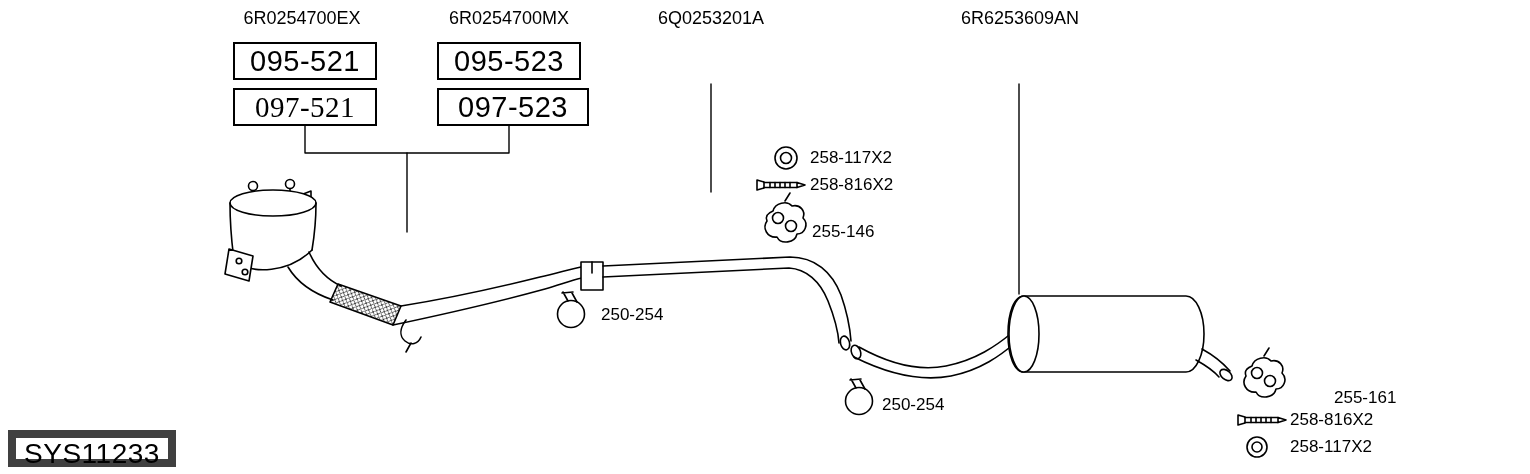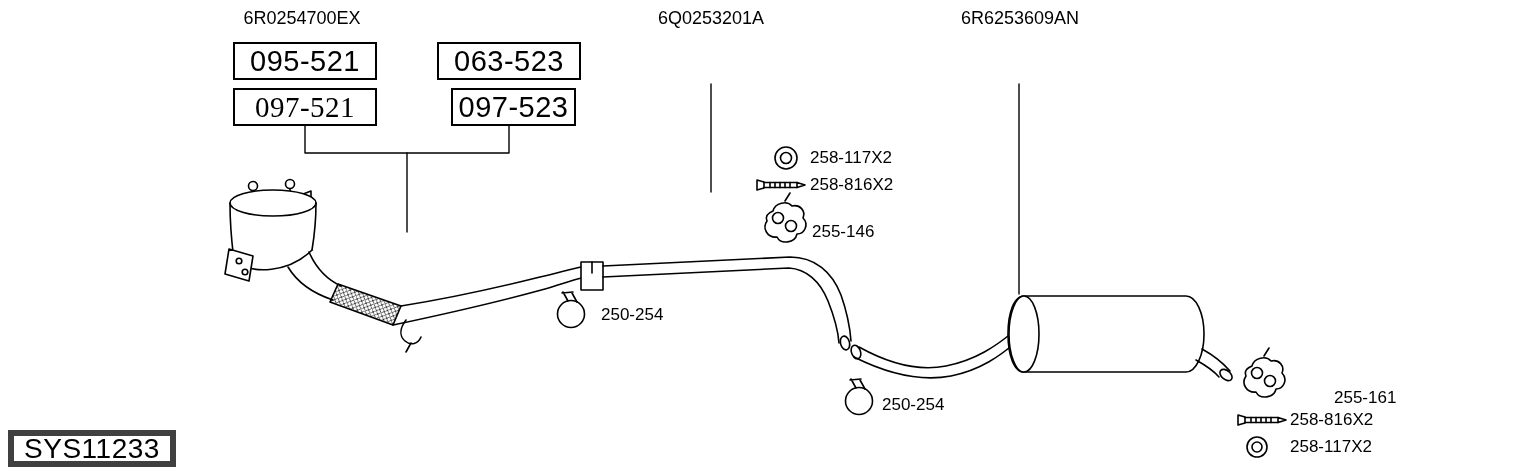--- a/index.html
+++ b/index.html
@@ -42,23 +42,23 @@
     letter-spacing: 0.5px;
   }
   .callout-label {
     position: absolute;
     font-size: 17px;
     line-height: 20px;
     white-space: nowrap;
   }
   .sys-box {
     position: absolute;
-    border: 6px solid #404040;
+    border: 8px solid #404040;
     display: flex;
-    align-items: center;
+    align-items: flex-start;
     justify-content: center;
     font-size: 28px;
     letter-spacing: 0.5px;
     background: #fff;
   }
 </style>
 </head>
 <body>
 
 <div class="stage">
@@ -170,33 +170,34 @@
       </g>
       <g transform="translate(1257,447)">
         <circle r="10" fill="#fff"></circle>
           <circle r="5"></circle>
       </g>
 
     </g>
   </svg>
 
   <div class="ref-label" style="left:202px; top:8px; width:200px;">6R0254700EX</div>
+  <div class="ref-label" style="left:409px; top:8px; width:200px;">6R0254700MX</div>
   <div class="ref-label" style="left:611px; top:8px; width:200px;">6Q0253201A</div>
   <div class="ref-label" style="left:920px; top:8px; width:200px;">6R6253609AN</div>
 
   <div class="part-box" style="left:233px; top:42px; width:144px; height:38px;">
     <span>095-521</span>
   </div>
   <div class="part-box" style="left:233px; top:88px; width:144px; height:38px;font-family:Liberation Serif, serif;">
     <span>097-521</span>
   </div>
   <div class="part-box" style="left:437px; top:42px; width:144px; height:38px;">
-    <span>063-523</span>
-  </div>
-  <div class="part-box" style="left:451px; top:88px; width:125px; height:38px;">
+    <span>095-523</span>
+  </div>
+  <div class="part-box" style="left:437px; top:88px; width:152px; height:38px;">
     <span>097-523</span>
   </div>
 
 
   <div class="callout-label" style="left:810px; top:148px;">258-117X2</div>
   <div class="callout-label" style="left:810px; top:175px;">258-816X2</div>
   <div class="callout-label" style="left:812px; top:222px;">255-146</div>
   <div class="callout-label" style="left:601px; top:305px;">250-254</div>
   <div class="callout-label" style="left:882px; top:395px;">250-254</div>
   <div class="callout-label" style="left:1290px; top:388px;margin-left:44px;">255-161</div>

